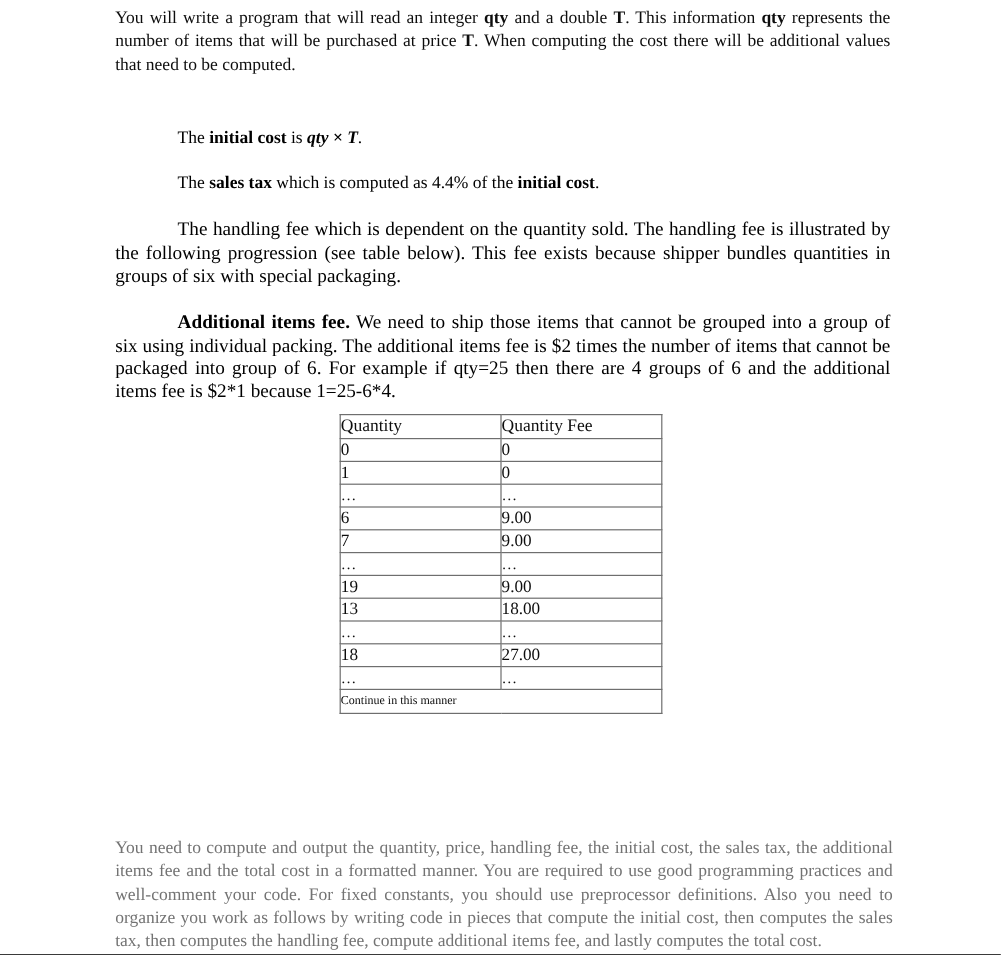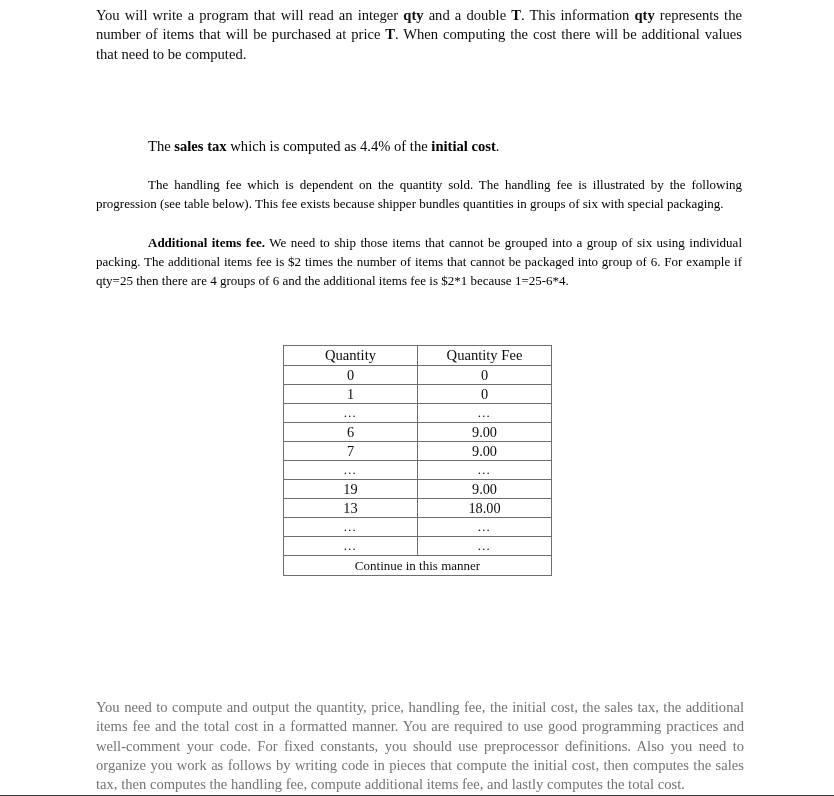--- a/index.html
+++ b/index.html
@@ -35,37 +35,37 @@
   p.body-para {
     margin: 0 0 0 0;
     font-size: 14.6px;
     line-height: 19.3px;
     text-align: justify;
     text-justify: inter-word;
     color: #0d0d0d;
   }
 
   p.intro {
-    margin-bottom: 12px;
+    margin-bottom: 0;
   }
 
   .spacer-lg { height: 42px; }
   .spacer-md { height: 19px; }
 
   p.indent-block {
     margin: 0;
     padding-left: 52px;
     font-size: 14.6px;
     line-height: 19.3px;
     text-align: left;
   }
 
   p.first-indent {
     margin: 0;
-    font-size: 13px;
+    font-size: 16px;
     line-height: 19.3px;
     text-align: justify;
     text-indent: 52px;
   }
 
   b, strong { font-weight: bold; }
 
   .mathvar {
     font-style: italic;
     font-family: "Liberation Serif", "DejaVu Serif", serif;
@@ -83,41 +83,41 @@
   table.fee-table {
     border-collapse: collapse;
     width: 266px;
     table-layout: fixed;
     background: #ffffff;
   }
   table.fee-table td {
     border: 1px solid #6e6e6e;
     height: 18px;
     line-height: 18px;
-    text-align: center;
+    text-align: left;
     font-size: 14.3px;
     padding: 0;
     color: #0d0d0d;
     vertical-align: middle;
   }
   table.fee-table td.col-q { width: 133px; }
   table.fee-table td.col-f { width: 133px; }
   table.fee-table tr.hdr td {
     font-size: 14.6px;
     height: 19px;
     line-height: 19px;
   }
   table.fee-table td.ellip {
     letter-spacing: 1.6px;
     font-size: 13px;
   }
   table.fee-table td.span-cell {
     height: 19px;
     line-height: 19px;
-    font-size: 13px;
+    font-size: 10px;
   }
 
   
   .total-line {
     position: absolute;
     left: 96px;
     top: 666px;
     width: 646px;
     text-align: center;
     font-size: 14.6px;
@@ -145,20 +145,21 @@
 <body>
 
 <div class="page">
 
   <div class="content">
 
     <p class="body-para intro"><span>You will write a program that will read an integer </span><b>qty</b><span> and a double </span><b>T</b><span>. This information </span><b>qty</b><span> represents the number of items that will be purchased at price </span><b>T</b><span>. When computing the cost there will be additional values that need to be computed.</span></p>
 
     <div class="spacer-lg"></div>
 
+    <p class="indent-block"><span>The </span><b>initial cost</b><span> is </span><span class="mathvar">qty × T</span><span>.</span></p>
 
     <div class="spacer-md"></div>
 
     <p class="indent-block"><span>The </span><b>sales tax</b><span> which is computed as 4.4% of the </span><b>initial cost</b><span>.</span></p>
 
     <div class="spacer-md"></div>
 
     <p class="first-indent">The handling fee which is dependent on the quantity sold. The handling fee is illustrated by the following progression (see table below). This fee exists because shipper bundles quantities in groups of six with special packaging.</p>
 
     <div class="spacer-md"></div>
@@ -205,20 +206,24 @@
         </tr>
         <tr>
           <td class="col-q">13</td>
           <td class="col-f">18.00</td>
         </tr>
         <tr>
           <td class="col-q ellip">…</td>
           <td class="col-f ellip">…</td>
         </tr>
         <tr>
+          <td class="col-q">18</td>
+          <td class="col-f">27.00</td>
+        </tr>
+        <tr>
           <td class="col-q ellip">…</td>
           <td class="col-f ellip">…</td>
         </tr>
 
         <tr>
           <td class="span-cell" colspan="2">Continue in this manner</td>
         </tr>
       </tbody>
     </table>
   </div>

